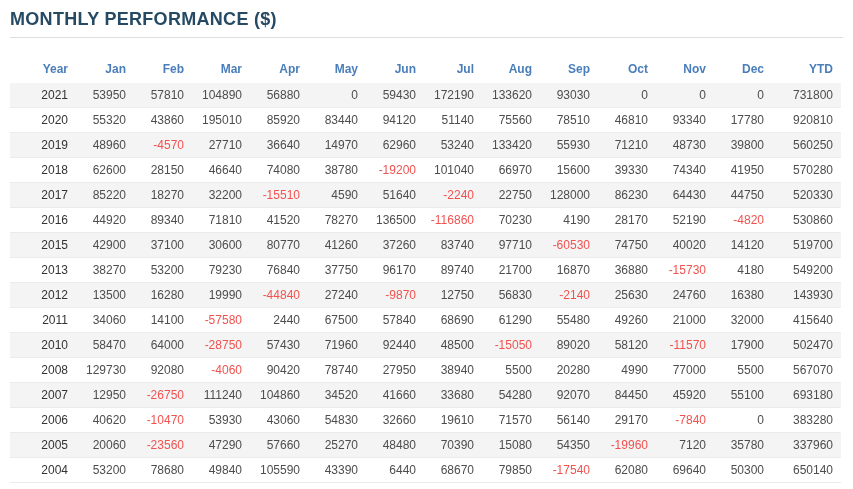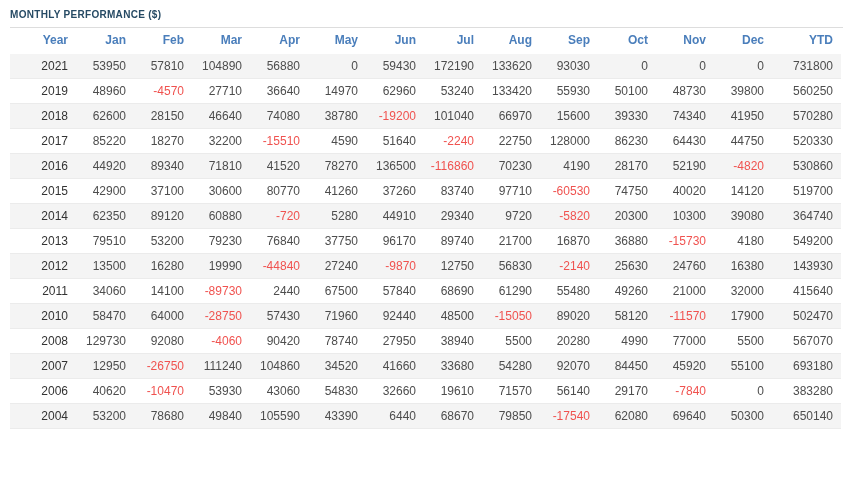--- a/index.html
+++ b/index.html
@@ -18,42 +18,42 @@
     width: 853px; height: 489px;
     overflow: hidden;
     background: #ffffff;
     font-family: "Liberation Sans", "DejaVu Sans", sans-serif;
   }
   .widget {
     padding: 0 10px;
     width: 853px;
   }
   .widget-title {
-    font-size: 10px;
+    font-size: 18px;
     font-weight: bold;
     color: var(--title-color);
     letter-spacing: 0.3px;
     padding: 9px 0 7px 0;
     border-bottom: 1px solid var(--title-rule);
   }
   table.perf {
     border-collapse: collapse;
     table-layout: fixed;
     width: 831px;
     margin-top: 1px;
   }
   table.perf col.c-year { width: 66px; }
   table.perf col.c-month { width: 58px; }
   table.perf col.c-ytd  { width: 69px; }
   table.perf th {
     color: var(--header-blue);
     font-size: 12px;
     font-weight: bold;
     text-align: right;
-    padding: 4px 8px 7px 0;
+    padding: 23px 8px 7px 0;
     white-space: nowrap;
   }
   table.perf td {
     font-size: 12px;
     color: var(--cell-text);
     text-align: right;
     padding: 0 8px 0 0;
     height: 24px;
     line-height: 24px;
     white-space: nowrap;
@@ -117,31 +117,47 @@
           <td>59430</td>
           <td>172190</td>
           <td>133620</td>
           <td>93030</td>
           <td>0</td>
           <td>0</td>
           <td>0</td>
           <td>731800</td>
         </tr>
         <tr>
+          <td class="year-cell">2020</td>
+          <td>55320</td>
+          <td>43860</td>
+          <td>195010</td>
+          <td>85920</td>
+          <td>83440</td>
+          <td>94120</td>
+          <td>51140</td>
+          <td>75560</td>
+          <td>78510</td>
+          <td>46810</td>
+          <td>93340</td>
+          <td>17780</td>
+          <td>920810</td>
+        </tr>
+        <tr>
           <td class="year-cell">2019</td>
           <td>48960</td>
           <td class="neg">-4570</td>
           <td>27710</td>
           <td>36640</td>
           <td>14970</td>
           <td>62960</td>
           <td>53240</td>
           <td>133420</td>
           <td>55930</td>
-          <td>50100</td>
+          <td>71210</td>
           <td>48730</td>
           <td>39800</td>
           <td>560250</td>
         </tr>
         <tr>
           <td class="year-cell">2018</td>
           <td>62600</td>
           <td>28150</td>
           <td>46640</td>
           <td>74080</td>
@@ -197,38 +213,22 @@
           <td>37260</td>
           <td>83740</td>
           <td>97710</td>
           <td class="neg">-60530</td>
           <td>74750</td>
           <td>40020</td>
           <td>14120</td>
           <td>519700</td>
         </tr>
         <tr>
-          <td class="year-cell">2014</td>
-          <td>62350</td>
-          <td>89120</td>
-          <td>60880</td>
-          <td class="neg">-720</td>
-          <td>5280</td>
-          <td>44910</td>
-          <td>29340</td>
-          <td>9720</td>
-          <td class="neg">-5820</td>
-          <td>20300</td>
-          <td>10300</td>
-          <td>39080</td>
-          <td>364740</td>
-        </tr>
-        <tr>
           <td class="year-cell">2013</td>
-          <td>79510</td>
+          <td>38270</td>
           <td>53200</td>
           <td>79230</td>
           <td>76840</td>
           <td>37750</td>
           <td>96170</td>
           <td>89740</td>
           <td>21700</td>
           <td>16870</td>
           <td>36880</td>
           <td class="neg">-15730</td>
@@ -248,21 +248,21 @@
           <td class="neg">-2140</td>
           <td>25630</td>
           <td>24760</td>
           <td>16380</td>
           <td>143930</td>
         </tr>
         <tr>
           <td class="year-cell">2011</td>
           <td>34060</td>
           <td>14100</td>
-          <td class="neg">-89730</td>
+          <td class="neg">-57580</td>
           <td>2440</td>
           <td>67500</td>
           <td>57840</td>
           <td>68690</td>
           <td>61290</td>
           <td>55480</td>
           <td>49260</td>
           <td>21000</td>
           <td>32000</td>
           <td>415640</td>
@@ -325,20 +325,36 @@
           <td>32660</td>
           <td>19610</td>
           <td>71570</td>
           <td>56140</td>
           <td>29170</td>
           <td class="neg">-7840</td>
           <td>0</td>
           <td>383280</td>
         </tr>
         <tr>
+          <td class="year-cell">2005</td>
+          <td>20060</td>
+          <td class="neg">-23560</td>
+          <td>47290</td>
+          <td>57660</td>
+          <td>25270</td>
+          <td>48480</td>
+          <td>70390</td>
+          <td>15080</td>
+          <td>54350</td>
+          <td class="neg">-19960</td>
+          <td>7120</td>
+          <td>35780</td>
+          <td>337960</td>
+        </tr>
+        <tr>
           <td class="year-cell">2004</td>
           <td>53200</td>
           <td>78680</td>
           <td>49840</td>
           <td>105590</td>
           <td>43390</td>
           <td>6440</td>
           <td>68670</td>
           <td>79850</td>
           <td class="neg">-17540</td>

